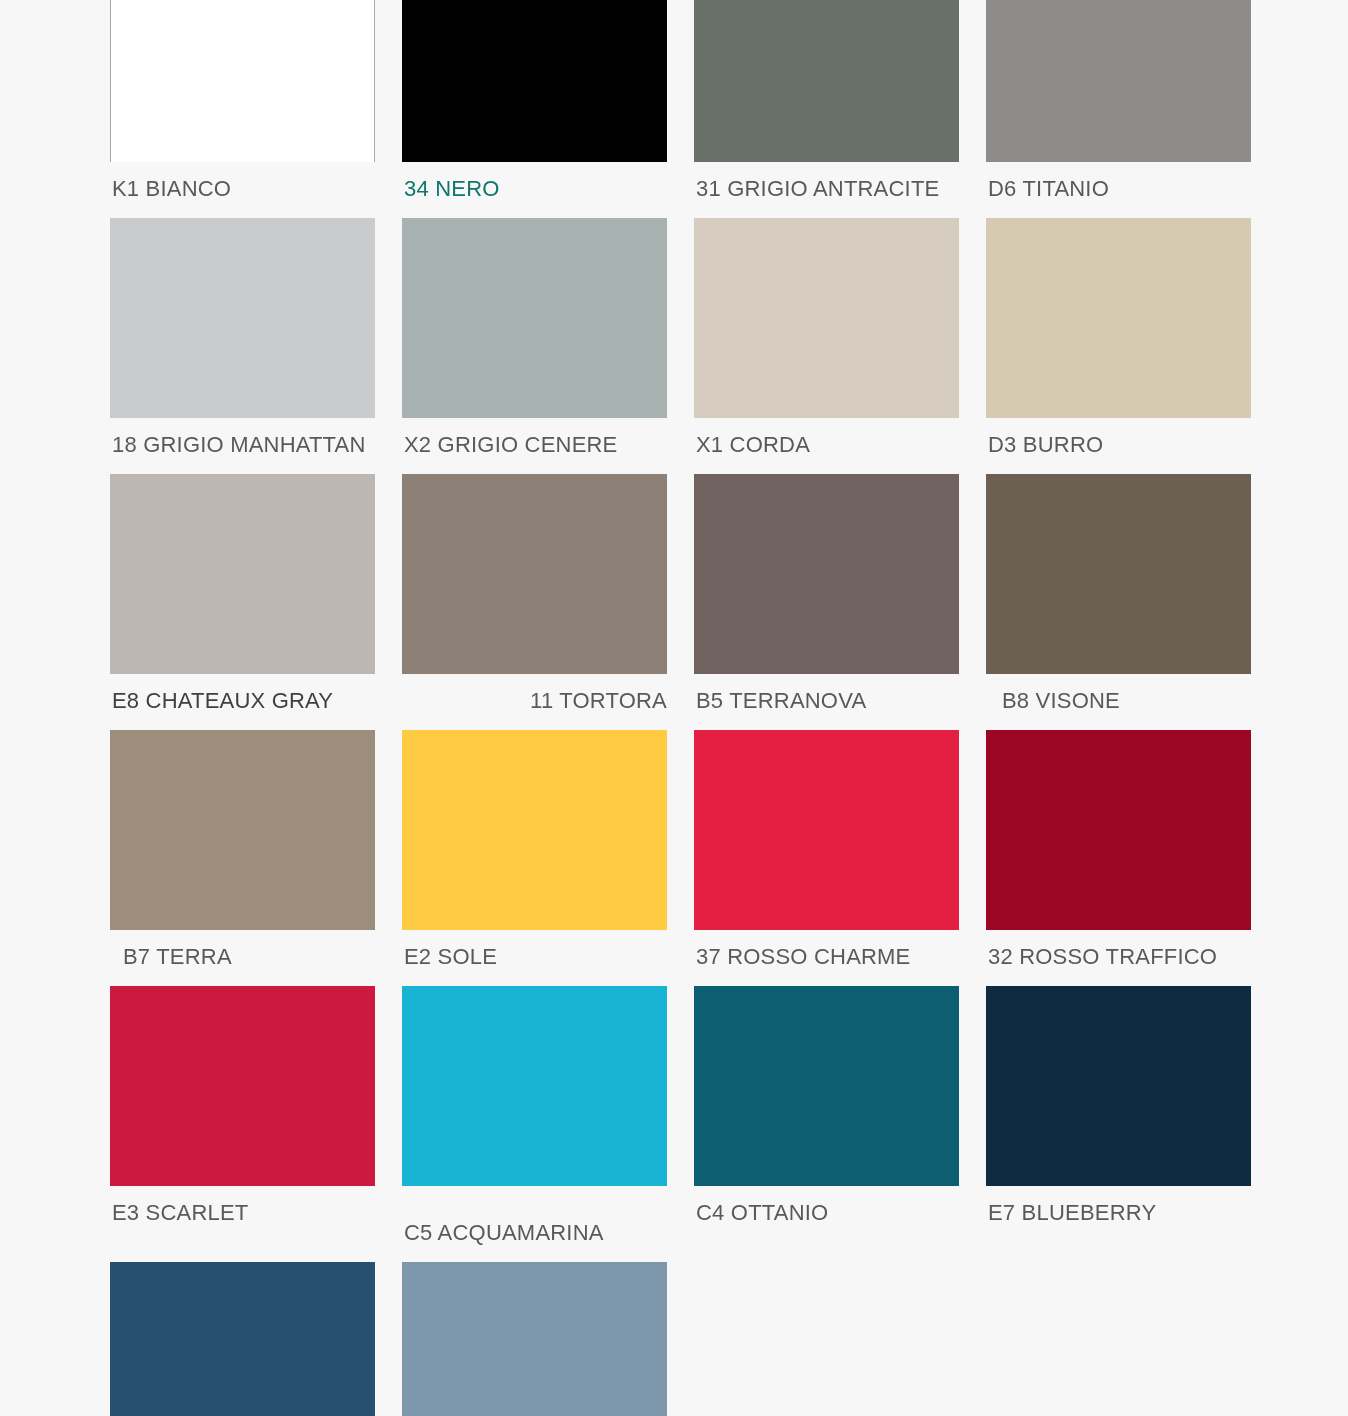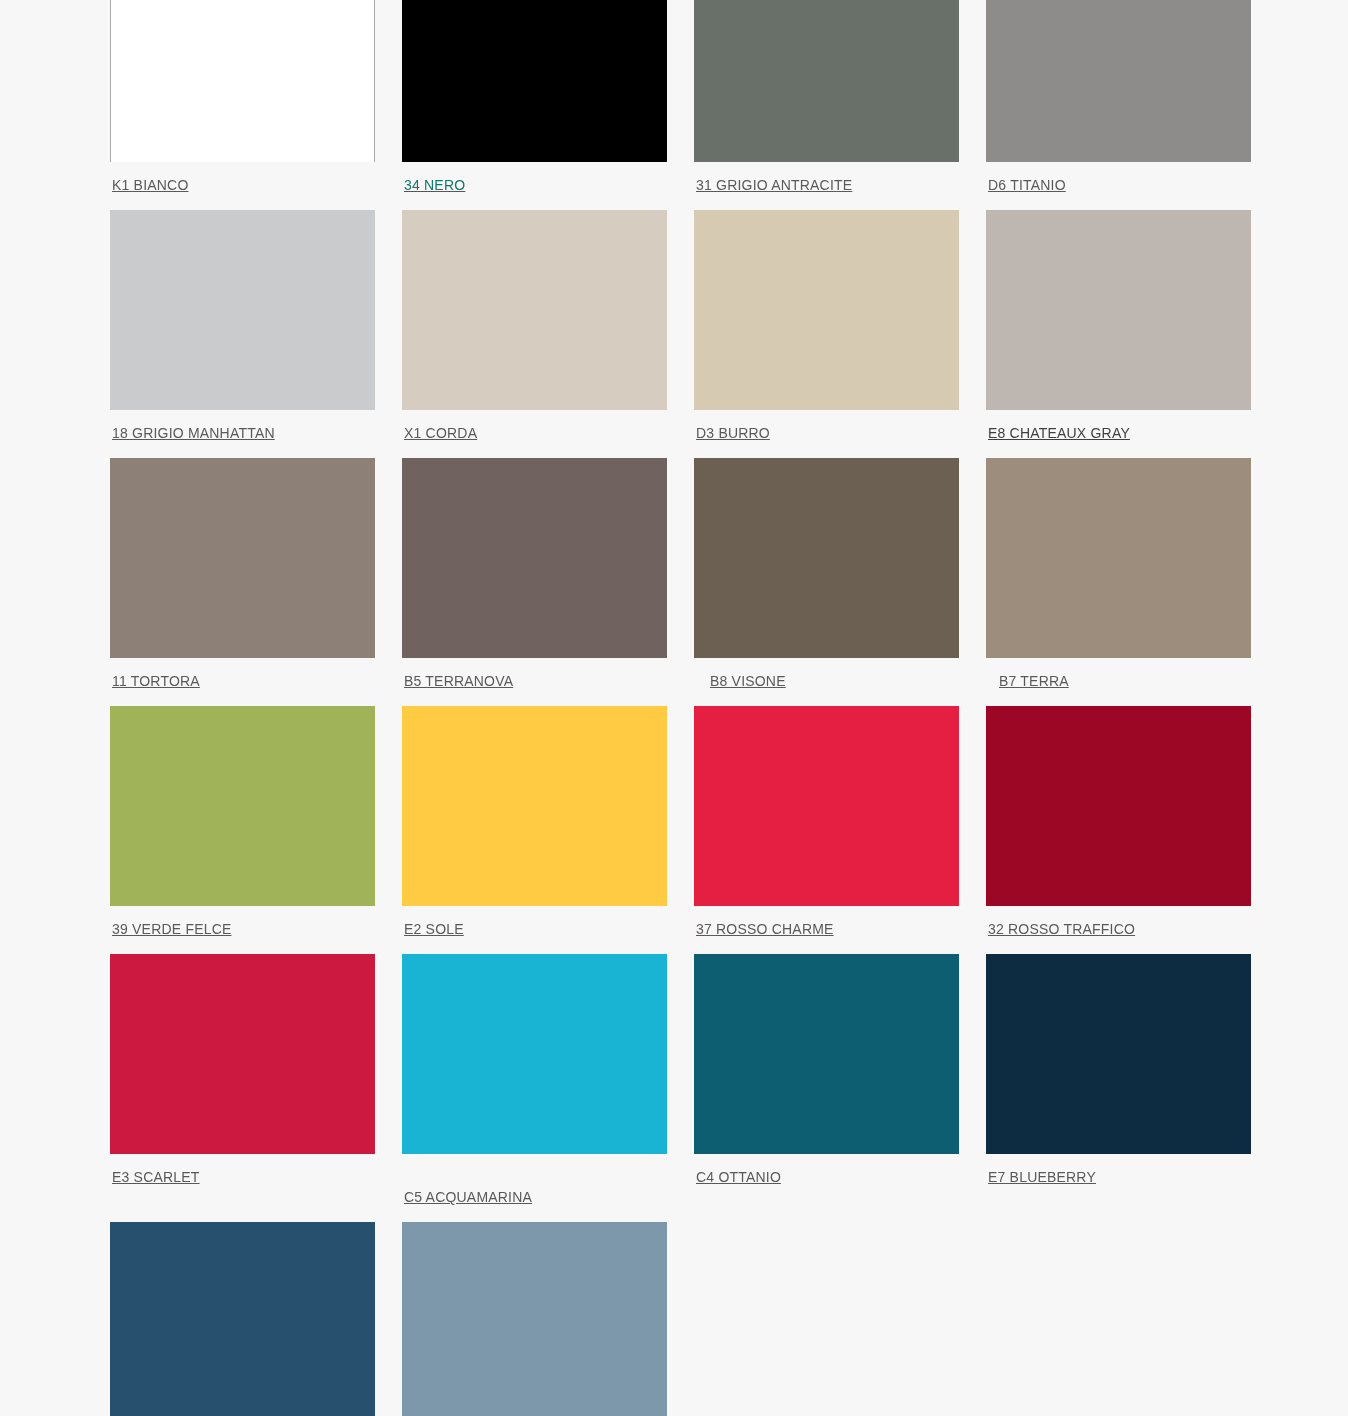--- a/index.html
+++ b/index.html
@@ -35,27 +35,26 @@
     width: 265px;
     height: 200px;
     display: block;
     background-clip: padding-box;
   }
   .swatch-chip.bordered {
     border-left: 1px solid #a8a8a8;
     border-right: 1px solid #a8a8a8;
   }
   .swatch-label {
-    font-size: 14px;
+    font-size: 22px;
     line-height: 1;
     letter-spacing: 0.2px;
     color: #595959;
     padding: 16px 0 18px 2px;
     white-space: nowrap;
-    text-decoration: underline;
   }
 </style>
 </head>
 <body style="background: rgb(247, 247, 247);">
 
 <div id="palette-grid">
     <div class="swatch-cell">
       <div class="swatch-chip bordered" style="background: rgb(255, 255, 255);"></div>
       <div class="swatch-label" style="color: rgb(89, 89, 89);">K1 BIANCO</div>
     </div>
@@ -69,50 +68,50 @@
     </div>
     <div class="swatch-cell">
       <div class="swatch-chip" style="background: rgb(141, 140, 138);"></div>
       <div class="swatch-label" style="color: rgb(89, 89, 89);">D6 TITANIO</div>
     </div>
     <div class="swatch-cell">
       <div class="swatch-chip" style="background: rgb(201, 203, 205);"></div>
       <div class="swatch-label" style="color: rgb(89, 89, 89);">18 GRIGIO MANHATTAN</div>
     </div>
     <div class="swatch-cell">
+      <div class="swatch-chip" style="background: rgb(167, 178, 177);"></div>
+      <div class="swatch-label" style="color: rgb(89, 89, 89);">X2 GRIGIO CENERE</div>
+    </div>
+    <div class="swatch-cell">
       <div class="swatch-chip" style="background: rgb(214, 205, 192);"></div>
       <div class="swatch-label" style="color: rgb(89, 89, 89);">X1 CORDA</div>
     </div>
     <div class="swatch-cell">
       <div class="swatch-chip" style="background: rgb(215, 202, 179);"></div>
       <div class="swatch-label" style="color: rgb(89, 89, 89);">D3 BURRO</div>
     </div>
     <div class="swatch-cell">
       <div class="swatch-chip" style="background: rgb(189, 182, 177);"></div>
       <div class="swatch-label" style="color: #404040;">E8 CHATEAUX GRAY</div>
     </div>
     <div class="swatch-cell">
       <div class="swatch-chip" style="background: rgb(141, 128, 118);"></div>
-      <div class="swatch-label" style="color: rgb(89, 89, 89);">11 TORTORA</div>
+      <div class="swatch-label" style="color: rgb(89, 89, 89); text-align: right;">11 TORTORA</div>
     </div>
     <div class="swatch-cell">
       <div class="swatch-chip" style="background: rgb(112, 99, 95);"></div>
       <div class="swatch-label" style="color: rgb(89, 89, 89);">B5 TERRANOVA</div>
     </div>
     <div class="swatch-cell">
       <div class="swatch-chip" style="background: rgb(107, 96, 82);"></div>
       <div class="swatch-label" style="color: rgb(89, 89, 89); margin-left: 14px;">B8 VISONE</div>
     </div>
     <div class="swatch-cell">
       <div class="swatch-chip" style="background: rgb(156, 141, 124);"></div>
       <div class="swatch-label" style="color: rgb(89, 89, 89); margin-left: 11px;">B7 TERRA</div>
-    </div>
-    <div class="swatch-cell">
-      <div class="swatch-chip" style="background: rgb(161, 179, 88);"></div>
-      <div class="swatch-label" style="color: rgb(89, 89, 89);">39 VERDE FELCE</div>
     </div>
     <div class="swatch-cell">
       <div class="swatch-chip" style="background: rgb(255, 203, 66);"></div>
       <div class="swatch-label" style="color: rgb(89, 89, 89);">E2 SOLE</div>
     </div>
     <div class="swatch-cell">
       <div class="swatch-chip" style="background: rgb(229, 31, 65);"></div>
       <div class="swatch-label" style="color: rgb(89, 89, 89);">37 ROSSO CHARME</div>
     </div>
     <div class="swatch-cell">

